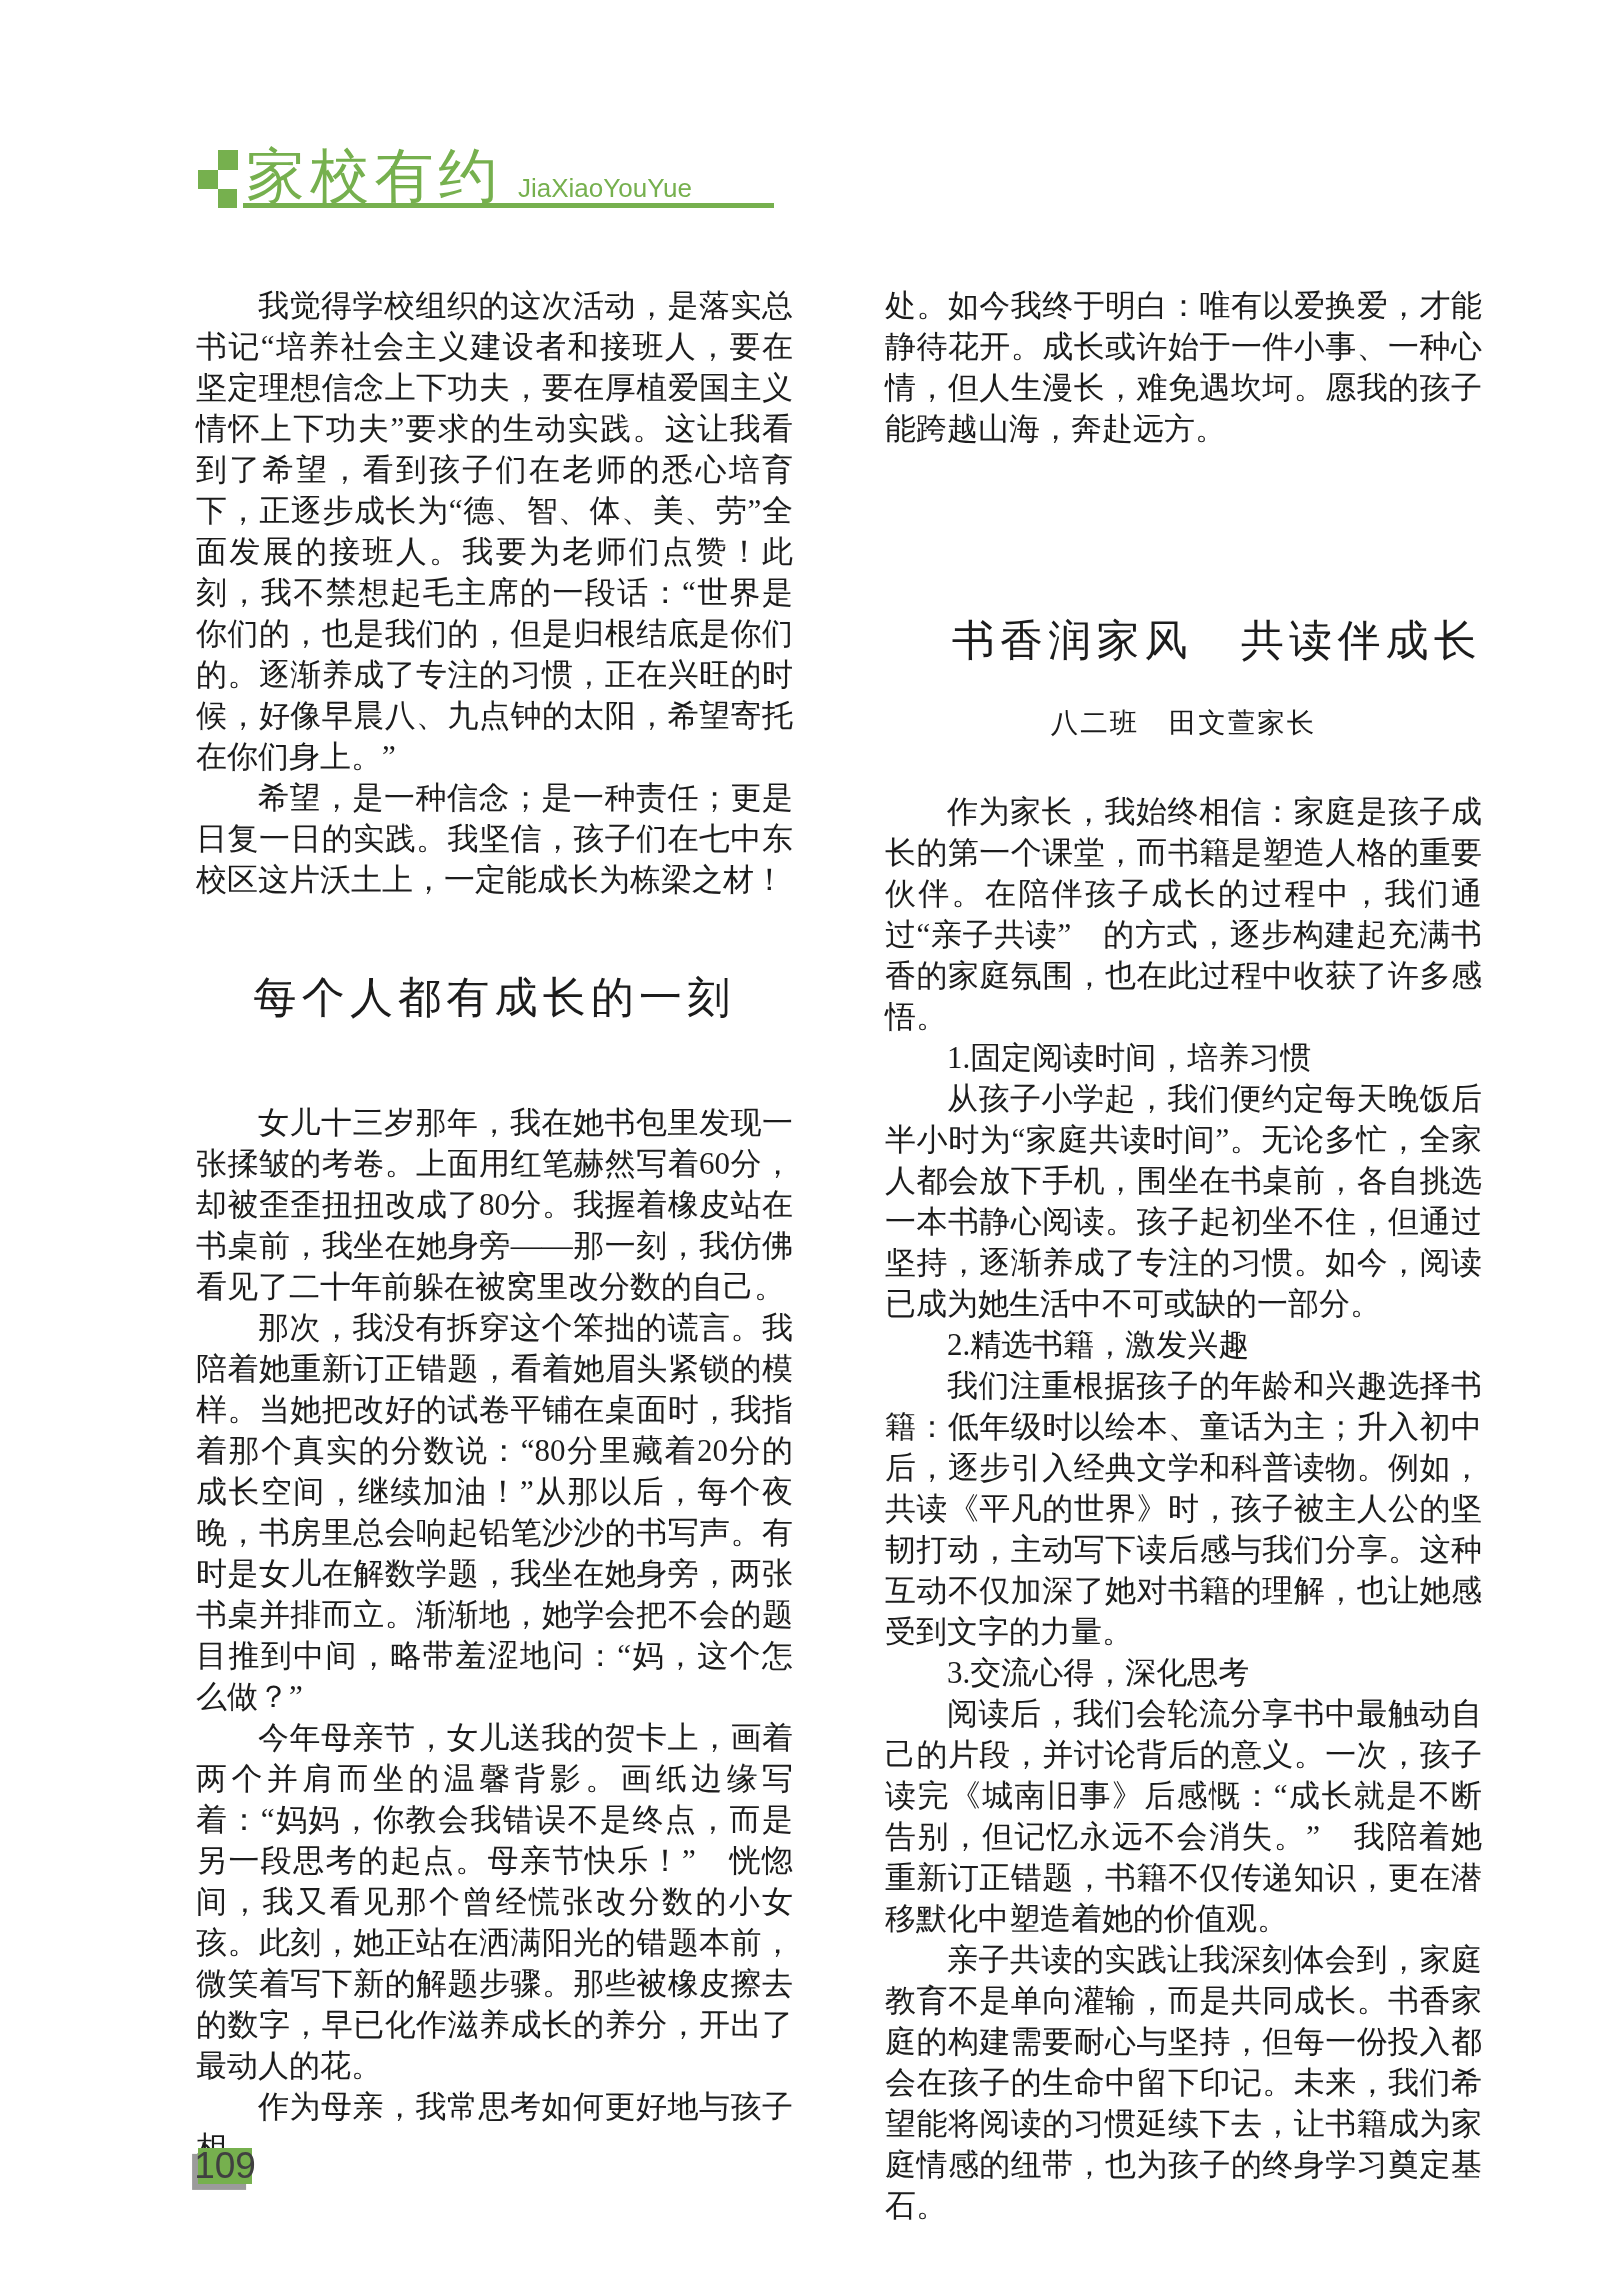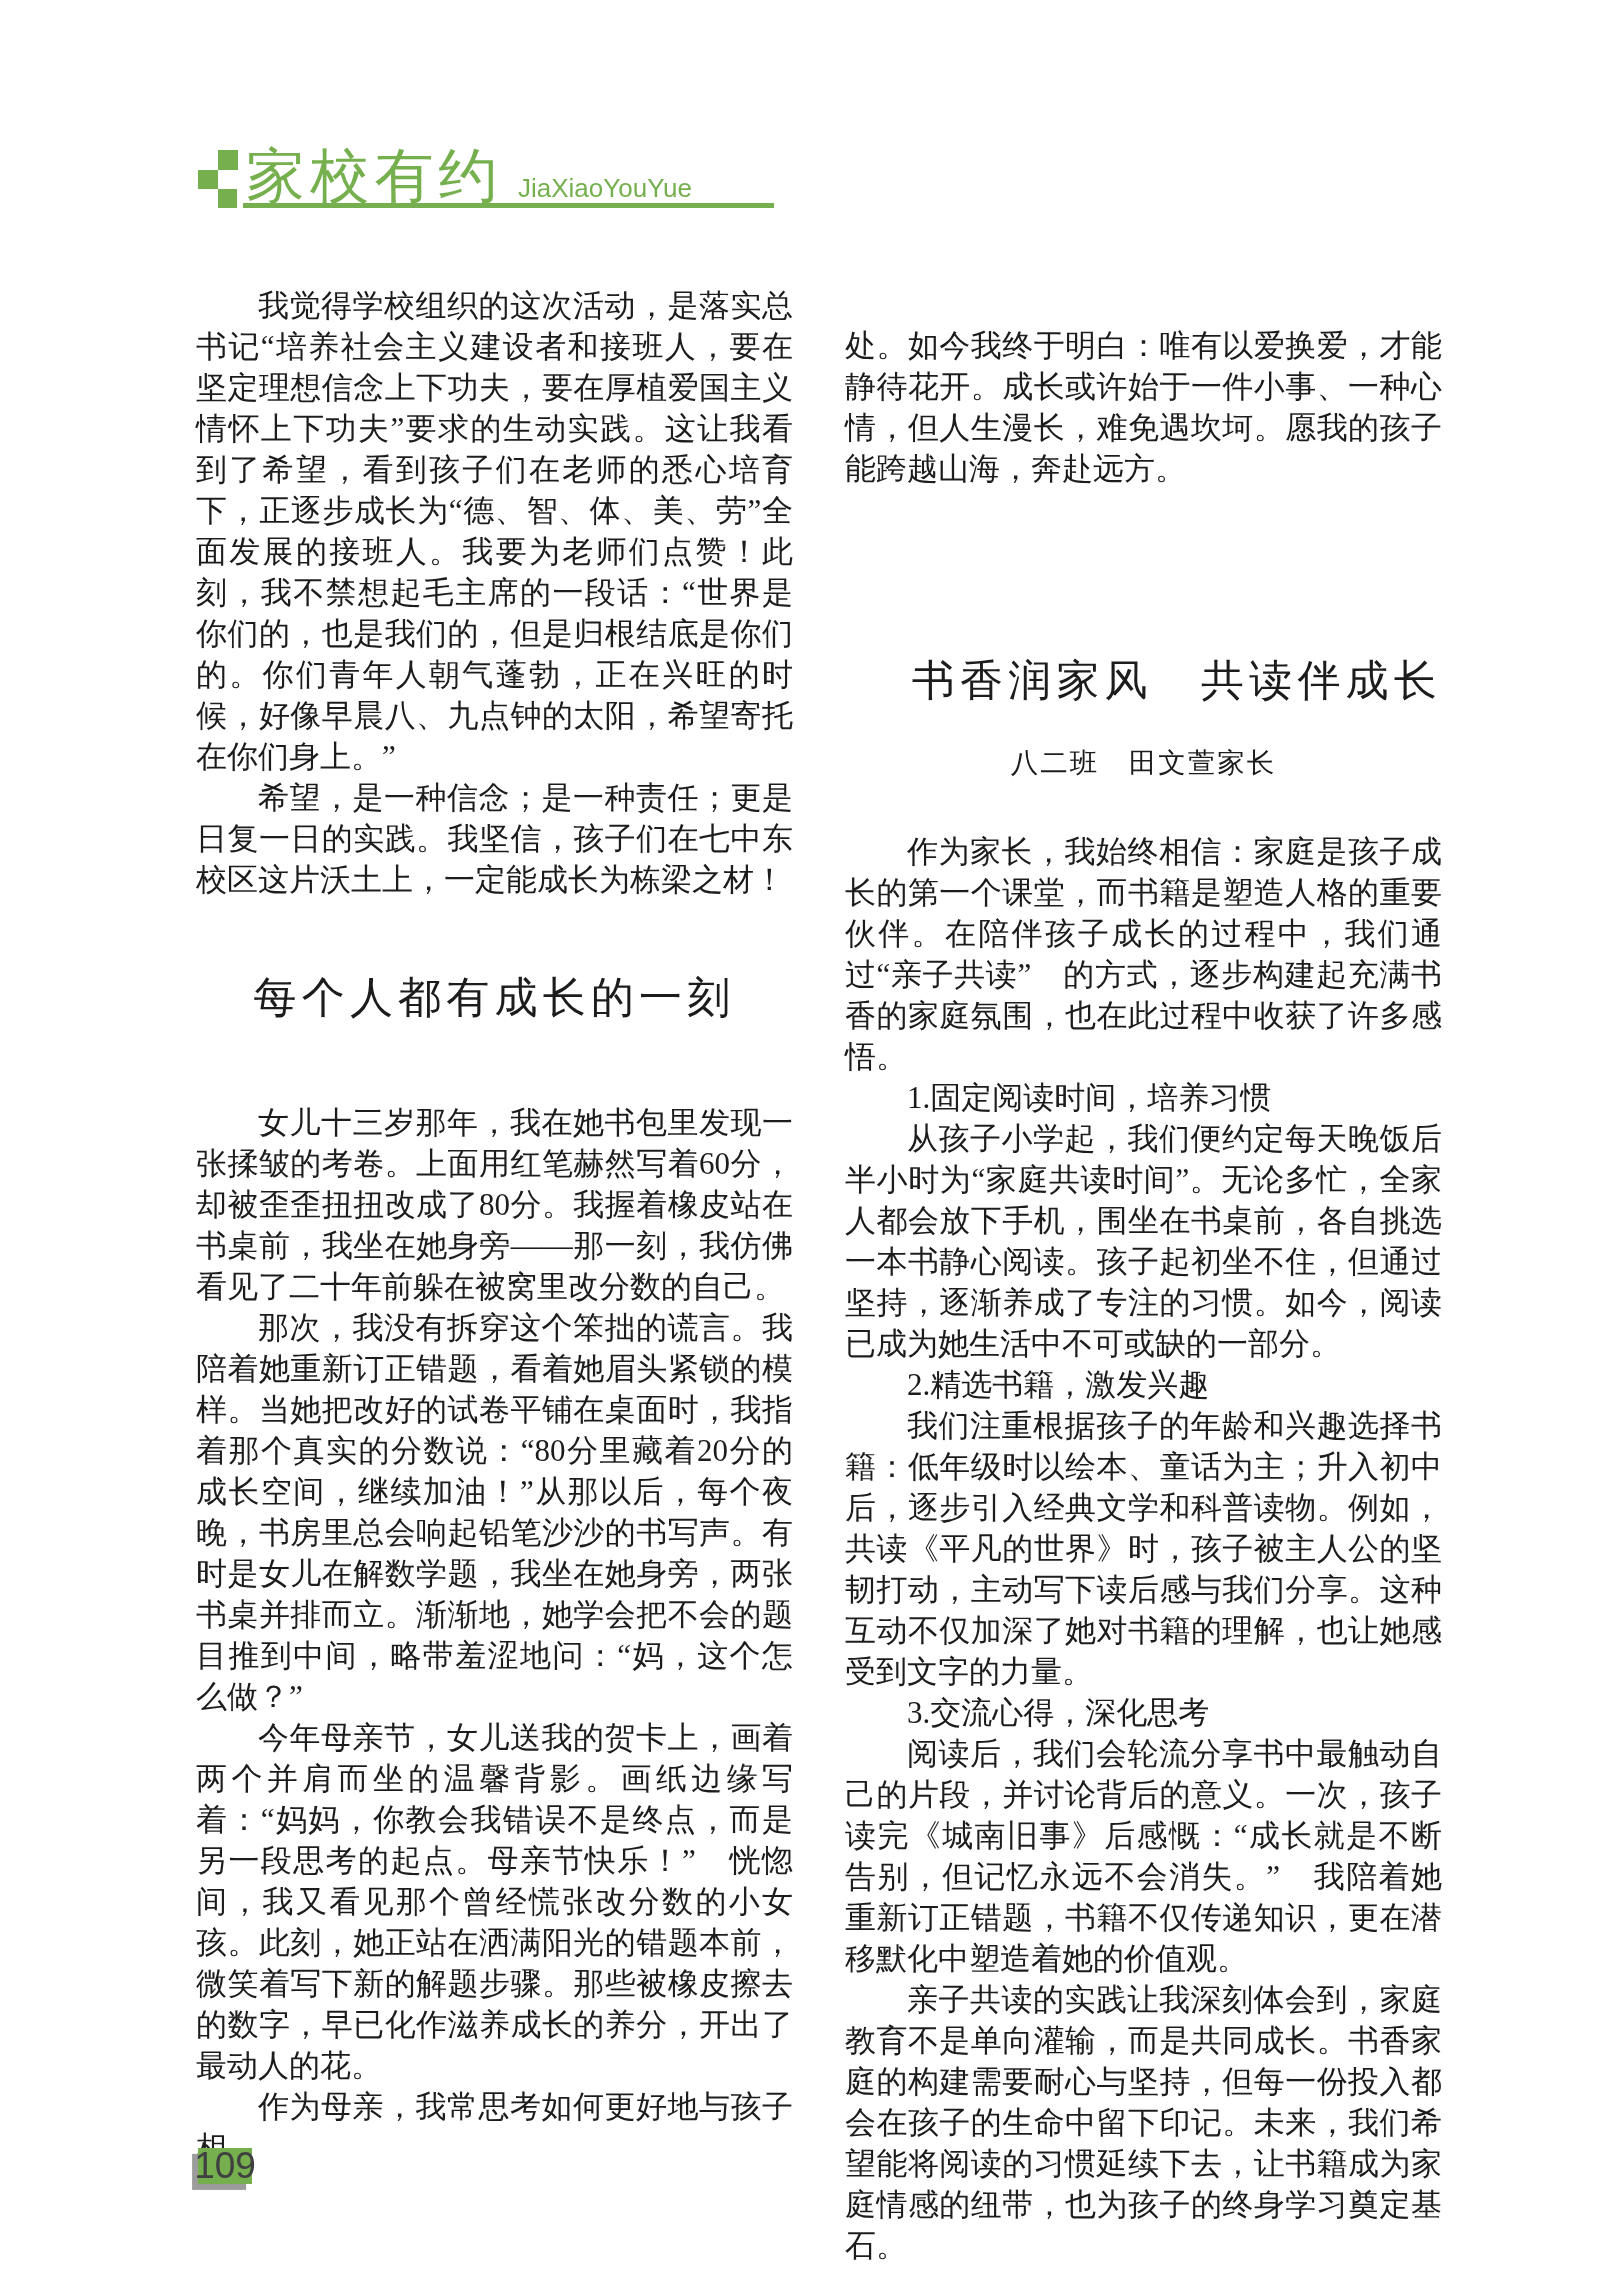--- a/index.html
+++ b/index.html
@@ -27,21 +27,21 @@
     font-family:"Liberation Sans","DejaVu Sans",sans-serif;
   }
   .header-rule { position:absolute; left:243px; top:203px; width:531px; height:4.6px; background:var(--accent); }
 
   
   .col {
     position:absolute; top:285px; width:597px;
     font-size:31px; line-height:41px; text-align:justify;
   }
   .col-left  { left:196px;  }
-  .col-right { left:845px;margin-top:40px; }
+  .col-right { left:885px; }
   .col p { margin:0; text-indent:2em; }
   .col p.no-indent { text-indent:0; }
 
   .article-title {
     text-align:center; text-indent:0 !important; font-weight:400;
     font-size:43px; line-height:54px; letter-spacing:5.2px; margin:0;
   }
   .title-left  { margin-top:71px !important; }
   .title-right { margin-top:165px !important;text-align:right; }
   .byline {
@@ -69,21 +69,21 @@
       <span class="sq sq1"></span>
       <span class="sq sq2"></span>
       <span class="sq sq3"></span>
     </div>
     <div class="logo-cn">家校有约</div>
     <div class="logo-en">JiaXiaoYouYue</div>
     <div class="header-rule"></div>
   </div>
 
   <div class="col col-left">
-    <p>我觉得学校组织的这次活动，是落实总书记“培养社会主义建设者和接班人，要在坚定理想信念上下功夫，要在厚植爱国主义情怀上下功夫”要求的生动实践。这让我看到了希望，看到孩子们在老师的悉心培育下，正逐步成长为“德、智、体、美、劳”全面发展的接班人。我要为老师们点赞！此刻，我不禁想起毛主席的一段话：“世界是你们的，也是我们的，但是归根结底是你们的。你们青年人朝气蓬勃，正在兴旺的时候，好像早晨八、九点钟的太阳，希望寄托在你们身上。”</p>
+    <p>我觉得学校组织的这次活动，是落实总书记“培养社会主义建设者和接班人，要在坚定理想信念上下功夫，要在厚植爱国主义情怀上下功夫”要求的生动实践。这让我看到了希望，看到孩子们在老师的悉心培育下，正逐步成长为“德、智、体、美、劳”全面发展的接班人。我要为老师们点赞！此刻，我不禁想起毛主席的一段话：“世界是你们的，也是我们的，但是归根结底是你们的。逐渐养成了专注的习惯，正在兴旺的时候，好像早晨八、九点钟的太阳，希望寄托在你们身上。”</p>
     <p>希望，是一种信念；是一种责任；更是日复一日的实践。我坚信，孩子们在七中东校区这片沃土上，一定能成长为栋梁之材！</p>
 
     <p class="article-title title-left">每个人都有成长的一刻</p>
 
     <p class="body-start-left">女儿十三岁那年，我在她书包里发现一张揉皱的考卷。上面用红笔赫然写着60分，却被歪歪扭扭改成了80分。我握着橡皮站在书桌前，我坐在她身旁——那一刻，我仿佛看见了二十年前躲在被窝里改分数的自己。</p>
     <p>那次，我没有拆穿这个笨拙的谎言。我陪着她重新订正错题，看着她眉头紧锁的模样。当她把改好的试卷平铺在桌面时，我指着那个真实的分数说：“80分里藏着20分的成长空间，继续加油！”从那以后，每个夜晚，书房里总会响起铅笔沙沙的书写声。有时是女儿在解数学题，我坐在她身旁，两张书桌并排而立。渐渐地，她学会把不会的题目推到中间，略带羞涩地问：“妈，这个怎么做？”</p>
     <p>今年母亲节，女儿送我的贺卡上，画着两个并肩而坐的温馨背影。画纸边缘写着：“妈妈，你教会我错误不是终点，而是另一段思考的起点。母亲节快乐！”　恍惚间，我又看见那个曾经慌张改分数的小女孩。此刻，她正站在洒满阳光的错题本前，微笑着写下新的解题步骤。那些被橡皮擦去的数字，早已化作滋养成长的养分，开出了最动人的花。</p>
     <p>作为母亲，我常思考如何更好地与孩子相</p>
   </div>
 

